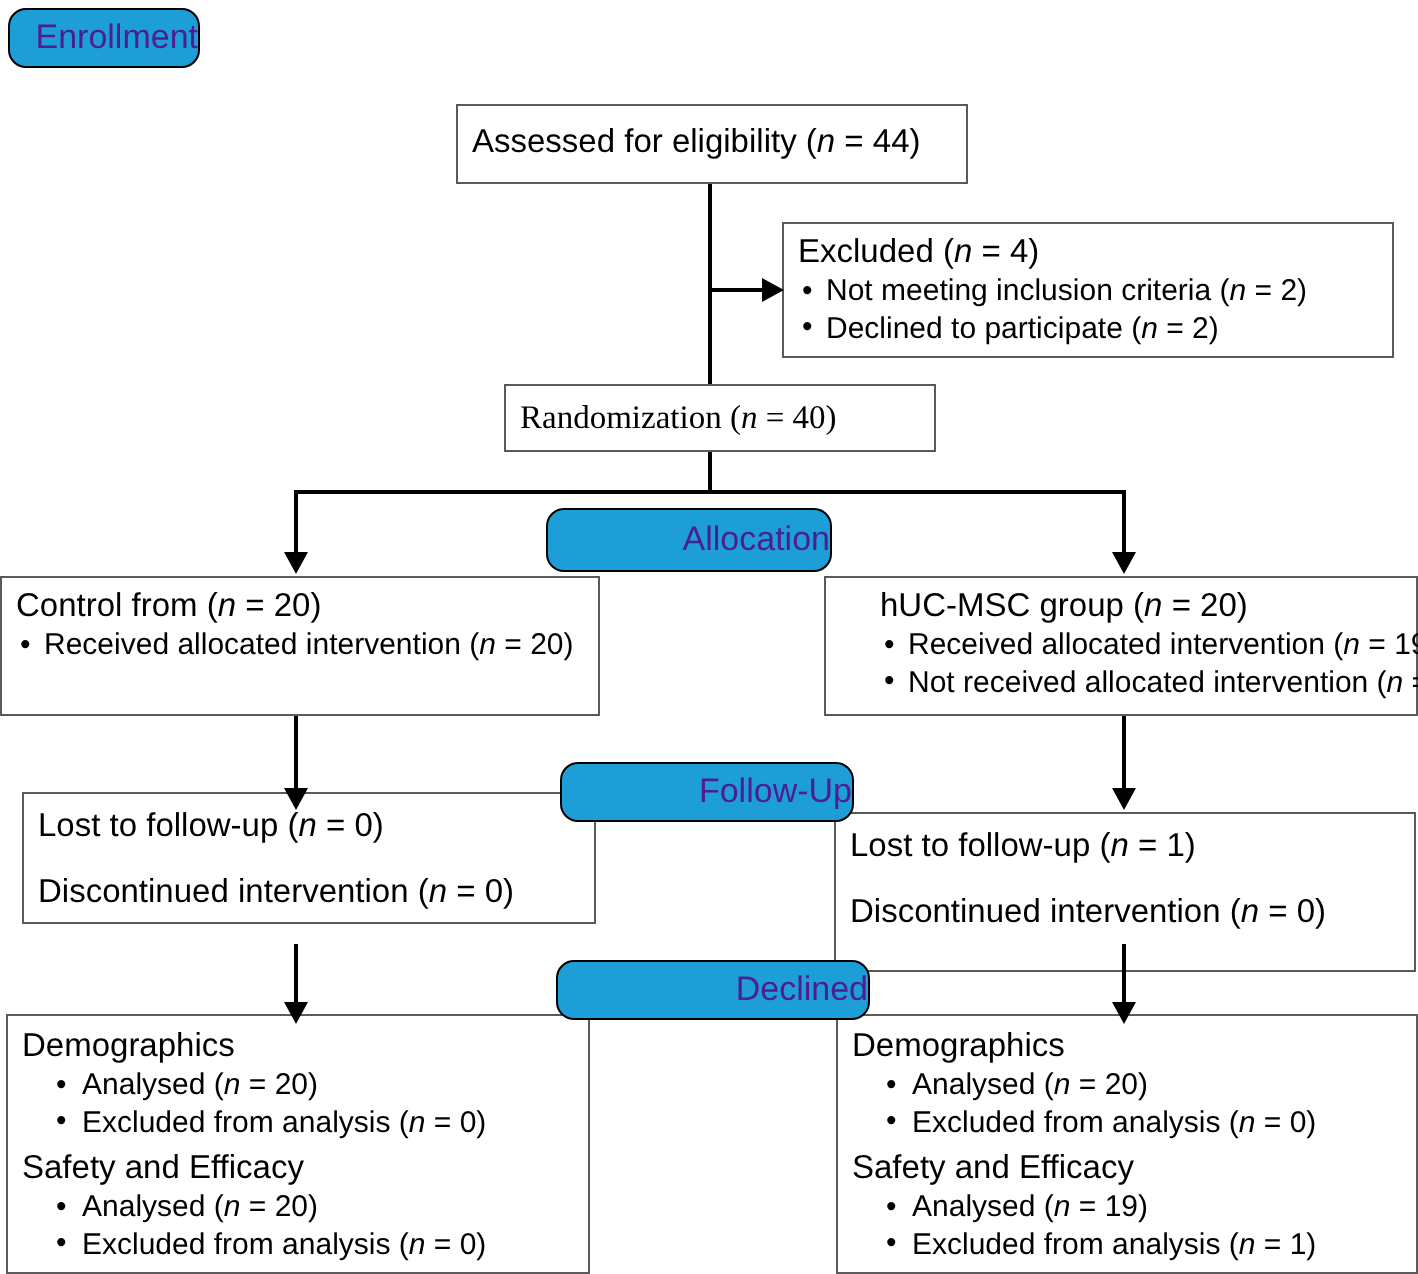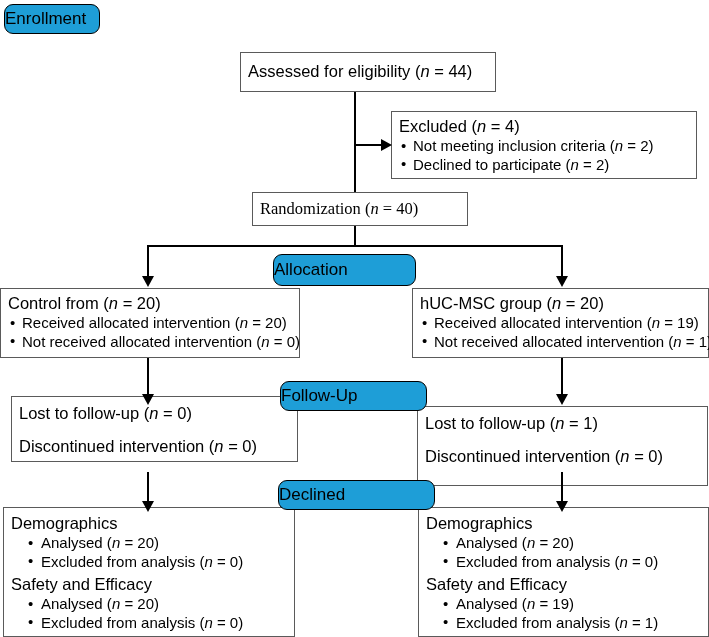--- a/index.html
+++ b/index.html
@@ -67,23 +67,23 @@
 
   
   .banner {
     position: absolute;
     box-sizing: border-box;
     background: #1e9ed7;
     border: 1.5px solid #000000;
     border-radius: 9px;
     display: flex;
     align-items: center;
-    justify-content: flex-start;
+    justify-content: flex-end;
     font-size: 17px;
-    color: #000000;
+    color: #4c1d95;
     z-index: 6;
   }
 
   
   .vline {
     position: absolute;
     width: 2px;
     background: #000000;
     z-index: 3;
   }
@@ -114,21 +114,21 @@
 </style>
 </head>
 <body>
 
 <div id="canvas">
 
   <div class="banner" style="left:4px; top:4px; width:96px; height:30px;">
     <span>Enrollment</span>
   </div>
 
-  <div class="box" style="left:240px; top:52px; width:256px; height:40px;">
+  <div class="box" style="left:228px; top:52px; width:256px; height:40px;">
     <div class="box-inner" style="padding-top:8px;">
       <div class="single-line"><span>Assessed for eligibility (</span><span class="ital">n</span><span> = 44)</span></div>
     </div>
   </div>
 
   <div class="vline" style="left:354px; top:92px; height:100px;"></div>
 
   <div class="hline" style="left:354px; top:144px; width:28px;"></div>
   <div class="arrow-right" style="left:381px; top:139px;"></div>
 
@@ -157,26 +157,25 @@
 
   <div class="banner" style="left:273px; top:254px; width:143px; height:32px;">
     <span>Allocation</span>
   </div>
 
   <div class="box" style="left:0px; top:288px; width:300px; height:70px;">
     <div class="box-inner">
       <div class="title-line"><span>Control from (</span><span class="ital">n</span><span> = 20)</span></div>
       <ul class="bullets">
         <li><span>Received allocated intervention (</span><span class="ital">n</span><span> = 20)</span></li>
-        <li><span>Not received allocated intervention (</span><span class="ital">n</span><span> = 0)</span></li>
-      </ul>
-    </div>
-  </div>
-
-  <div class="box" style="left:412px; top:288px; width:297px; height:70px;">
+      </ul>
+    </div>
+  </div>
+
+  <div class="box" style="left:412px; top:288px; width:297px; height:70px;padding-left:20px;">
     <div class="box-inner">
       <div class="title-line"><span>hUC-MSC group (</span><span class="ital">n</span><span> = 20)</span></div>
       <ul class="bullets">
         <li><span>Received allocated intervention (</span><span class="ital">n</span><span> = 19)</span></li>
         <li><span>Not received allocated intervention (</span><span class="ital">n</span><span> = 1)</span></li>
       </ul>
     </div>
   </div>
 
   <div class="vline" style="left:147px; top:358px; height:38px;"></div>

